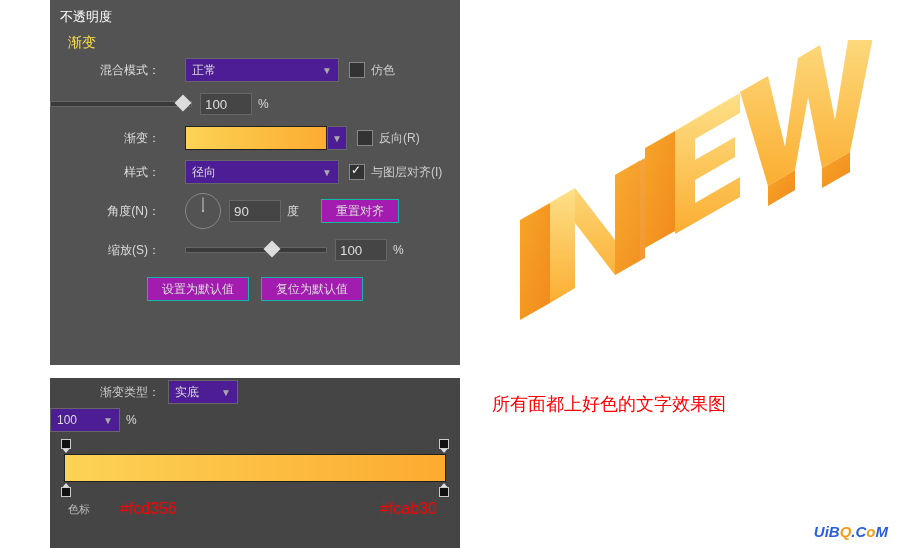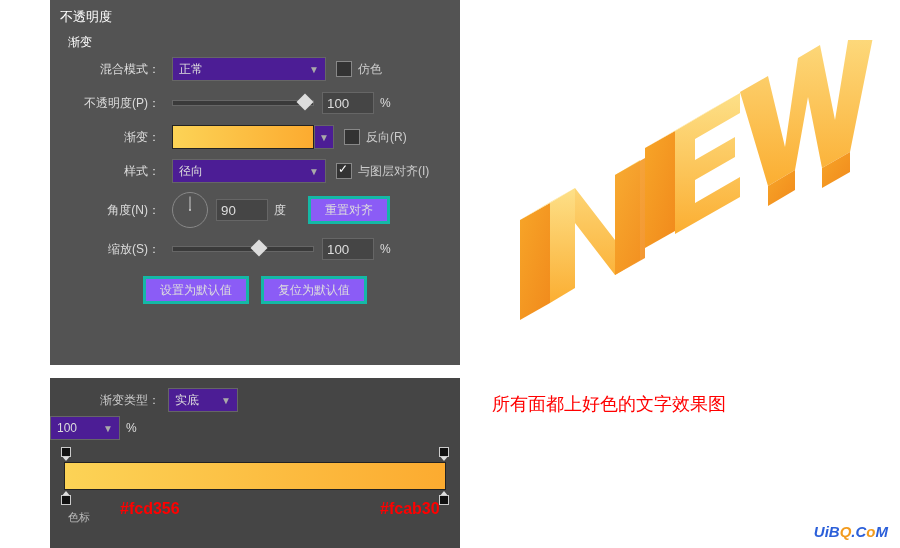--- a/index.html
+++ b/index.html
@@ -1,49 +1,49 @@
 <!DOCTYPE html>
 <html><head>
 <meta charset="utf-8">
 <style>
 body{margin:0;background:#fff;font-family:"Microsoft YaHei",Arial,sans-serif;font-size:12px;color:#ccc;width:900px;height:548px;position:relative}
 .panel{background:#535353;position:absolute}
 .panel-main{left:50px;top:0;width:410px;height:365px}
 .panel-grad{left:50px;top:378px;width:410px;height:170px;background:#454545}
 .title{font-size:13px;color:#fff;padding:8px 10px}
-.subtitle{font-size:12px;color:#ffffff;padding:0 18px}
+.subtitle{font-size:14px;color:#fde047;padding:0 18px}
 .row{display:flex;align-items:center;height:32px;margin:2px 0}
-.lbl{width:110px;text-align:right;padding-right:12px;color:#ddd}
+.lbl{width:110px;text-align:right;padding-right:25px;color:#ddd}
 .select{background:#4c1d95;border:1px solid #666;color:#ddd;height:22px;width:140px;display:flex;align-items:center;justify-content:space-between;padding:0 6px;cursor:pointer}
 .select.small{width:56px}
 .chev{font-size:10px;color:#aaa}
 .check{width:14px;height:14px;border:1px solid #888;background:#333;display:inline-block;margin-left:10px;margin-right:6px;position:relative;cursor:pointer}
 .check.on::after{content:"✓";position:absolute;top:-2px;left:1px;color:#fff;font-size:12px}
 .slider{width:140px;height:4px;background:#3a3a3a;border:1px solid #666;position:relative;margin-right:8px}
 .thumb{position:absolute;width:12px;height:12px;background:#ddd;top:-5px;transform:rotate(45deg)}
 .num{background:#454545;border:1px solid #666;color:#ddd;width:42px;height:20px;padding:0 4px;text-align:left}
 .unit{margin-left:6px;color:#ddd}
 .gradbox{width:140px;height:22px;border:1px solid #222;background:linear-gradient(90deg,#fcd356,#fcab30);cursor:pointer}
 .angle-dial{width:34px;height:34px;border:1px solid #888;border-radius:50%;position:relative;margin-right:8px}
 .angle-dial::before{content:"";position:absolute;width:2px;height:2px;background:#aaa;left:50%;top:50%;transform:translate(-50%,-50%)}
 .angle-dial::after{content:"";position:absolute;width:14px;height:1px;background:#ccc;left:50%;top:50%;transform-origin:left center;transform:rotate(-90deg)}
-.btn{background:#8b5cf6;border:3px solid #14b8a6;color:#ddd;height:22px;padding:0 14px;cursor:pointer;display:inline-flex;align-items:center}
+.btn{background:#a21caf;border:1px solid #14b8a6;color:#ddd;height:22px;padding:0 14px;cursor:pointer;display:inline-flex;align-items:center}
 .btns{display:flex;gap:12px;justify-content:center;margin-top:11px}
 .grad-row{display:flex;align-items:center;height:28px}
 .grad-lbl{width:110px;text-align:right;padding-right:8px;color:#ccc}
 .gradient-bar{margin:20px 14px 4px;height:26px;border:1px solid #222;background:linear-gradient(90deg,#fcd356,#fcab30);position:relative}
 .stop-top{position:absolute;top:-14px;width:10px;height:12px}
 .stop-bot{position:absolute;bottom:-14px;width:10px;height:12px}
 .stop-top::before,.stop-bot::before{content:"";position:absolute;width:0;height:0;border-left:5px solid transparent;border-right:5px solid transparent}
 .stop-top::before{border-top:6px solid #ddd;bottom:0}
 .stop-bot::before{border-bottom:6px solid #ddd;top:0}
 .stop-top::after,.stop-bot::after{content:"";position:absolute;width:8px;height:8px;background:#111;border:1px solid #ccc;left:0}
 .stop-top::after{top:-2px}
 .stop-bot::after{bottom:-2px}
-.hex{position:absolute;color:#ff0000;font-size:16px;font-weight:bold}
+.hex{position:absolute;color:#ff0000;font-size:16px;font-weight:normal}
 .colorstop-lbl{color:#bbb;padding:16px 18px 4px;font-size:11px}
 .preview{position:absolute;left:490px;top:40px;width:400px;height:340px}
 .caption{position:absolute;left:492px;top:392px;color:#ff0000;font-size:18px}
 .watermark{position:absolute;right:12px;bottom:8px;font-size:15px;font-weight:bold;font-style:italic;color:#2b5fd9}
 .watermark .o{color:#f29b1e}
 </style>
 </head>
 <body>
 
 <div class="panel panel-main">
@@ -54,21 +54,20 @@
     <div class="lbl">混合模式：</div>
     <div class="select">
       <span>正常</span>
       <span class="chev">▼</span>
     </div>
     <span class="check"></span>
     <span>仿色</span>
   </div>
 
   <div class="row">
-    <div class="lbl">不透明度(P)：</div>
     <div class="slider">
         <div class="thumb" style="left:126px"></div>
       </div>
     <input class="num" value="100" style="">
     <span class="unit">%</span>
   </div>
 
   <div class="row">
     <div class="lbl">渐变：</div>
     <div style="display:flex">
@@ -108,21 +107,21 @@
     <span class="unit">%</span>
   </div>
 
   <div class="btns">
     <div class="btn">设置为默认值</div>
     <div class="btn">复位为默认值</div>
   </div>
 </div>
 
 <div class="panel panel-grad">
-  <div class="grad-row" style="padding-top:8px">
+  <div class="grad-row" style="">
     <div class="grad-lbl">渐变类型：</div>
     <div class="select small">
       <span>实底</span>
       <span class="chev">▼</span>
     </div>
   </div>
   <div class="grad-row">
     <div class="select small">
       <span>100</span>
       <span class="chev">▼</span>

